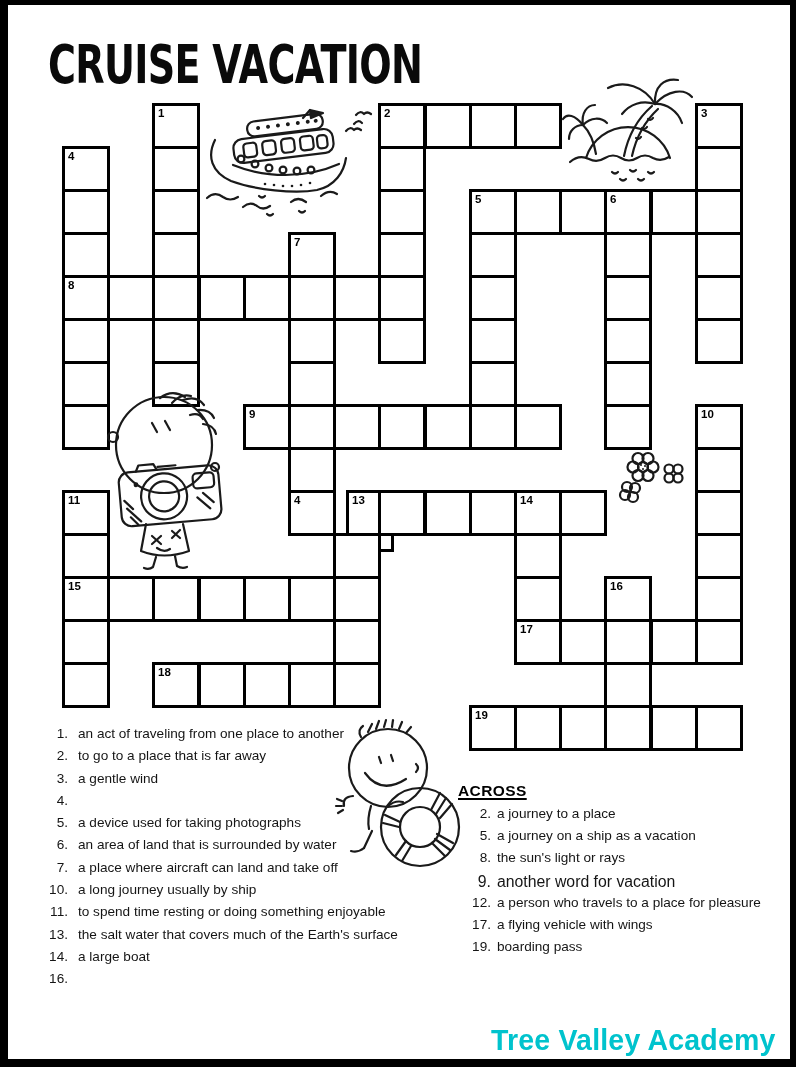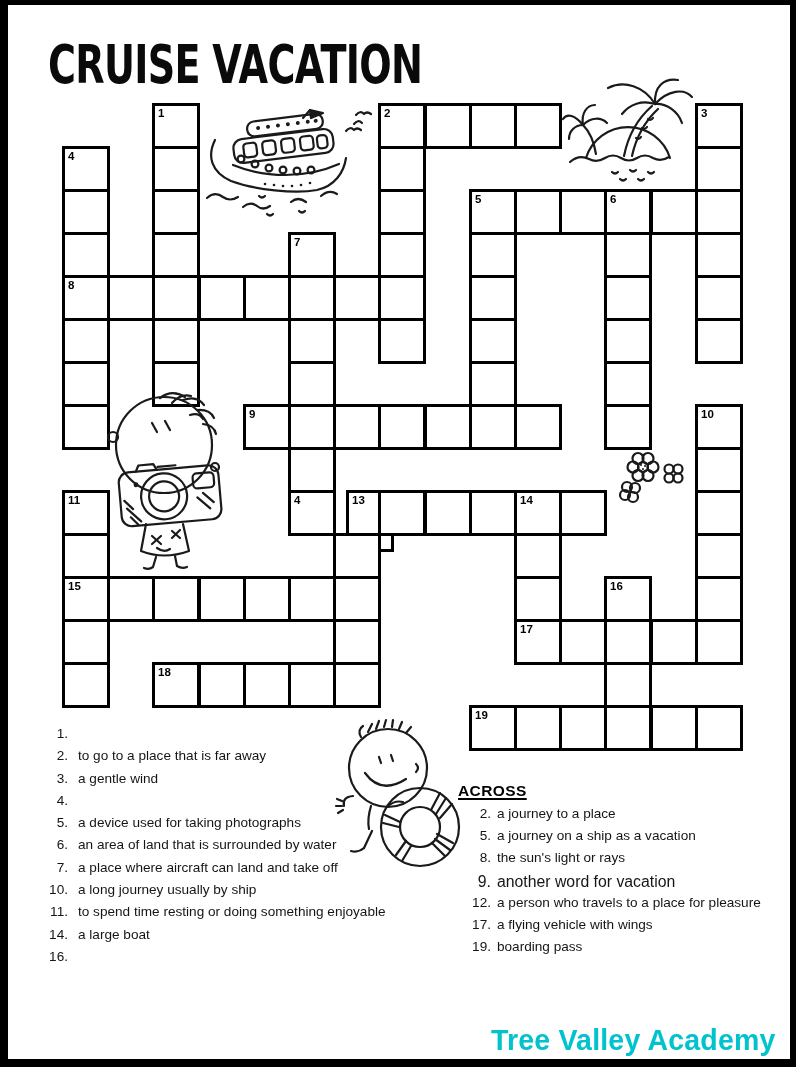--- a/index.html
+++ b/index.html
@@ -395,20 +395,21 @@
       <path d="M49,95 l15,7"></path>
         <path d="M47,103 l16,4"></path>
     </g>
   </svg>
 </div>
 
 <section id="down-section" class="clues">
   <ul id="down-list">
       <li class="clue">
         <span class="cnum">1.</span>
+        <span class="ctext">an act of traveling from one place to another</span>
       </li>
       <li class="clue">
         <span class="cnum">2.</span>
         <span class="ctext">to go to a place that is far away</span>
       </li>
       <li class="clue">
         <span class="cnum">3.</span>
         <span class="ctext">a gentle wind</span>
       </li>
       <li class="clue">
@@ -426,20 +427,24 @@
         <span class="cnum">7.</span>
         <span class="ctext">a place where aircraft can land and take off</span>
       </li>
       <li class="clue">
         <span class="cnum">10.</span>
         <span class="ctext">a long journey usually by ship</span>
       </li>
       <li class="clue">
         <span class="cnum">11.</span>
         <span class="ctext">to spend time resting or doing something enjoyable</span>
+      </li>
+      <li class="clue">
+        <span class="cnum">13.</span>
+        <span class="ctext">the salt water that covers much of the Earth's surface</span>
       </li>
       <li class="clue">
         <span class="cnum">14.</span>
         <span class="ctext">a large boat</span>
       </li>
       <li class="clue">
         <span class="cnum">16.</span>
       </li>
     </ul>
 </section>

